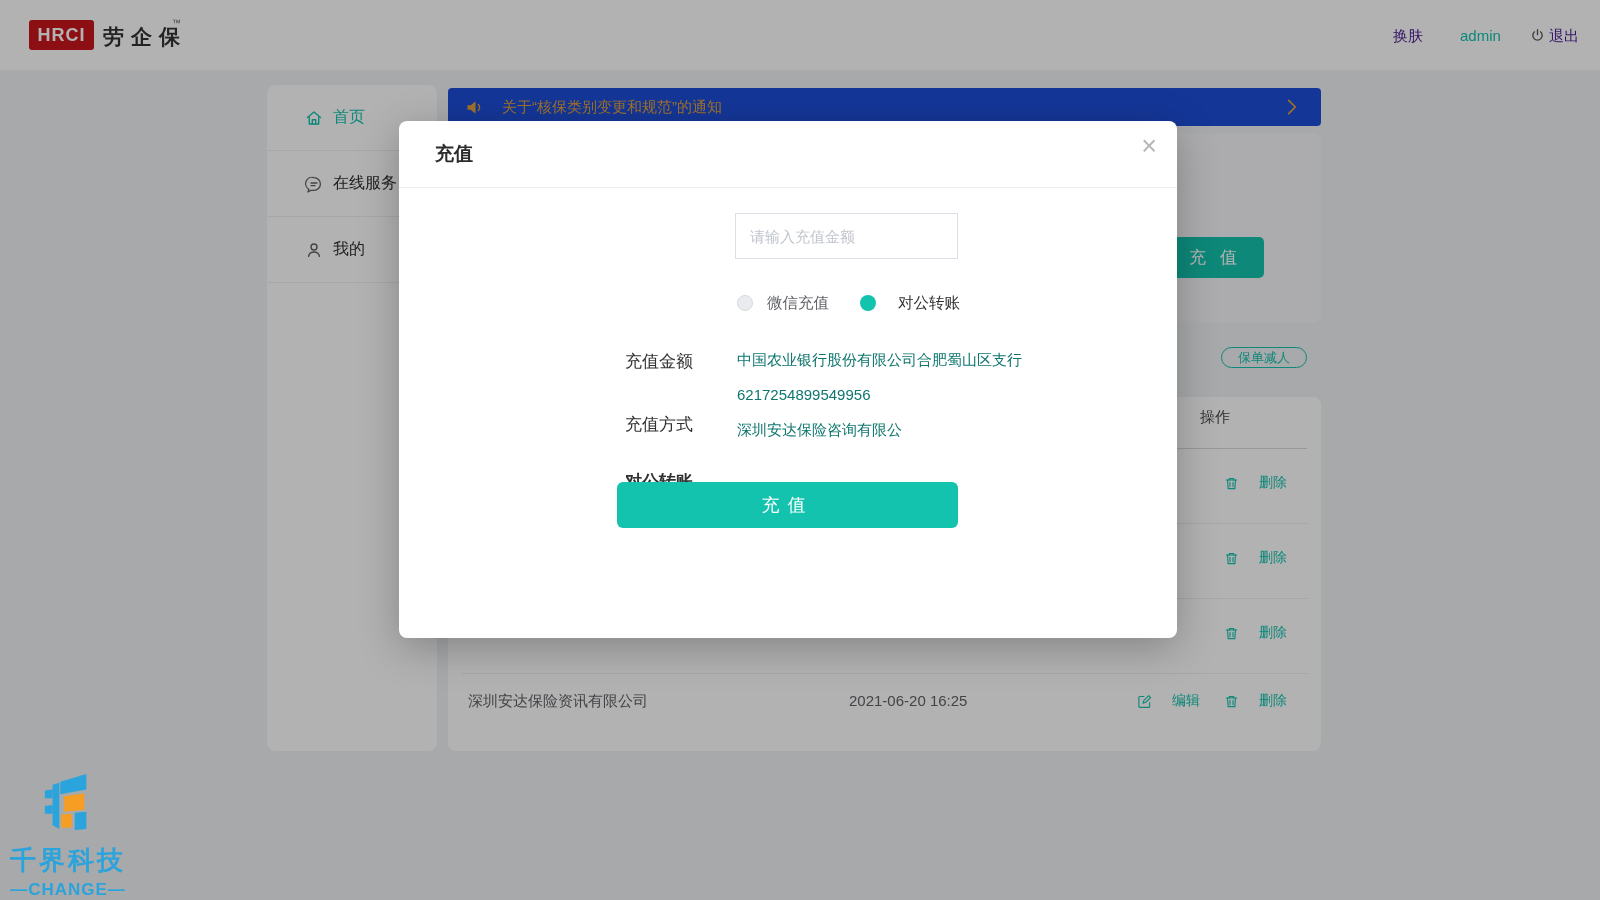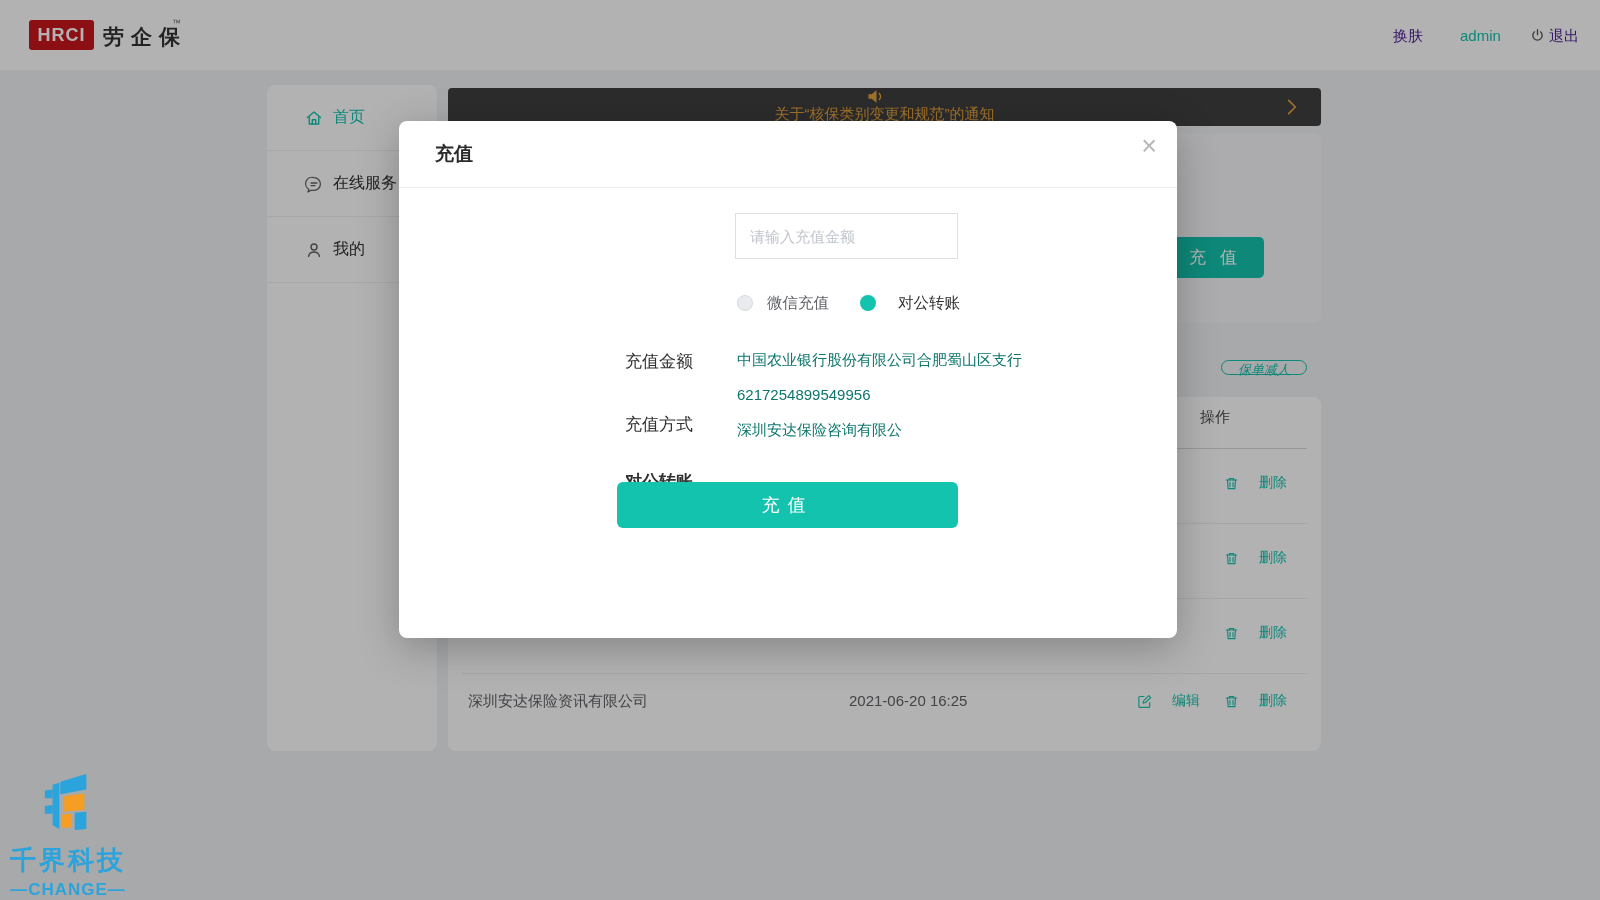--- a/index.html
+++ b/index.html
@@ -23,32 +23,32 @@
   .lk-power{position:absolute;left:1530px;top:28px;width:15px;height:15px;color:#555;}
   .lk-logout{left:1549px;}
   
   .sidebar{position:absolute;left:267px;top:85px;width:170px;height:666px;background:#fff;border-radius:8px;}
   .side-item{height:66px;display:flex;align-items:center;gap:10px;padding-left:38px;
     font-size:16px;color:#303133;border-bottom:1px solid #f0f0f0;cursor:pointer;}
   .side-item .ic{width:18px;height:18px;color:#606266;flex:0 0 auto;}
   .side-item.active{color:var(--accent);}
   .side-item.active .ic{color:var(--accent);}
   
-  .notice{position:absolute;left:448px;top:88px;width:873px;height:38px;background:#404040;
-    border-radius:4px;display:flex;align-items:center;padding:0 18px;color:var(--warning);flex-direction:column;}
+  .notice{position:absolute;left:448px;top:88px;width:873px;height:38px;background:#1d4ed8;
+    border-radius:4px;display:flex;align-items:center;padding:0 18px;color:var(--warning);}
   .notice .horn{width:19px;height:17px;margin-right:17px;}
   .notice-text{font-size:15px;}
   .notice .chev{position:absolute;right:24px;top:10px;width:10px;height:18px;cursor:pointer;}
   
   .acct-card{position:absolute;left:448px;top:133px;width:873px;height:190px;background:#f6f7f9;border-radius:8px;}
   .peek-recharge{position:absolute;left:712px;top:104px;width:104px;height:41px;background:var(--accent);
     border:none;border-radius:5px;color:#fff;font-size:17px;letter-spacing:14px;padding-left:16px;cursor:pointer;}
   
-  .pill{position:absolute;left:1221px;top:360px;width:86px;height:15px;border:1px solid var(--accent);
-    background:transparent;border-radius:14px;color:var(--accent);font-size:13px;cursor:pointer;font-style:italic;}
+  .pill{position:absolute;left:1221px;top:347px;width:86px;height:21px;border:1px solid var(--accent);
+    background:transparent;border-radius:14px;color:var(--accent);font-size:13px;cursor:pointer;}
   
   .table-card{position:absolute;left:448px;top:397px;width:873px;height:354px;background:#fff;border-radius:8px;}
   .op-head{position:absolute;left:752px;top:11px;font-size:15px;color:#4a4a4a;}
   .hline{position:absolute;left:14px;right:14px;height:1px;}
   .hline.head{top:51px;background:#d8dadc;}
   .hline.r1{top:126px;background:#ebeef0;}
   .hline.r2{top:201px;background:#ebeef0;}
   .hline.r3{top:276px;background:#ebeef0;}
   .act{position:absolute;display:inline-flex;align-items:center;gap:20px;color:var(--accent);
     font-size:14px;cursor:pointer;}

